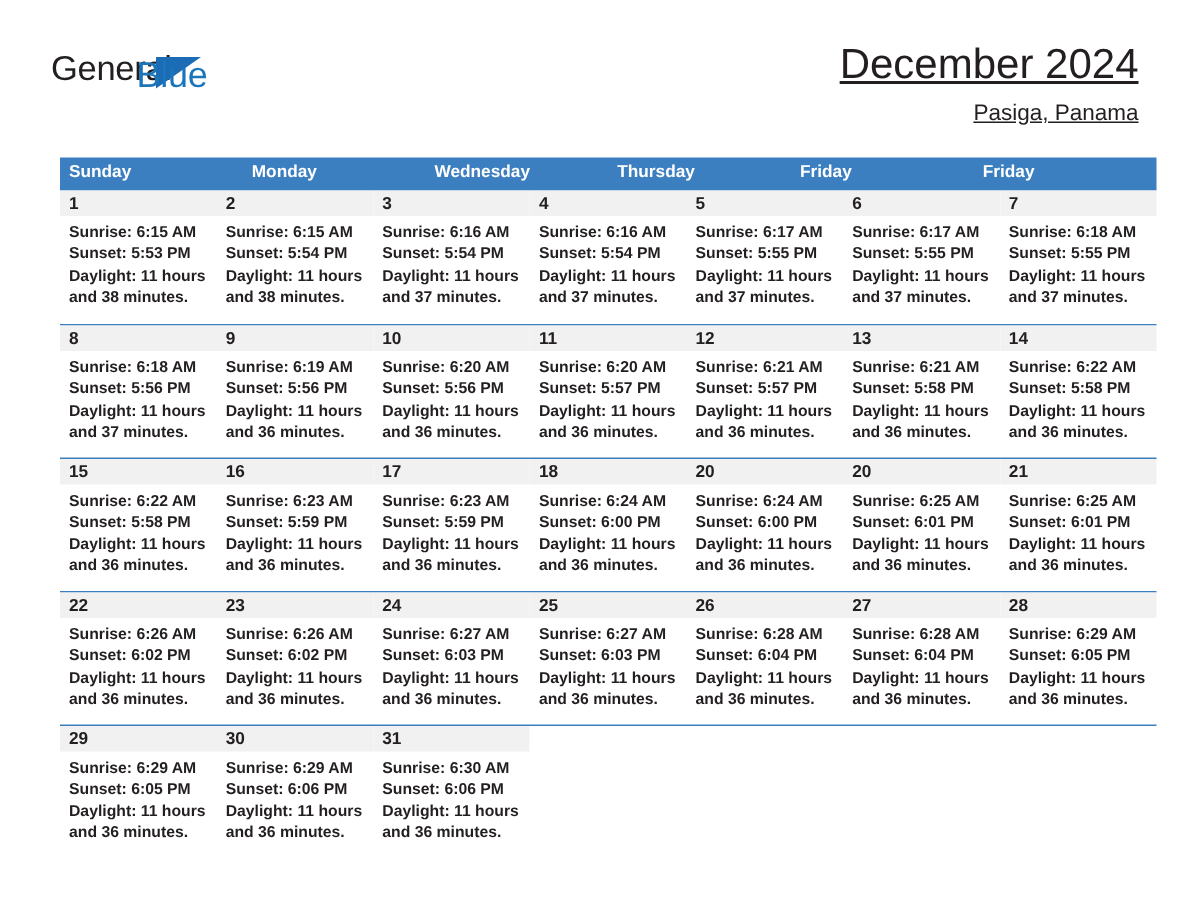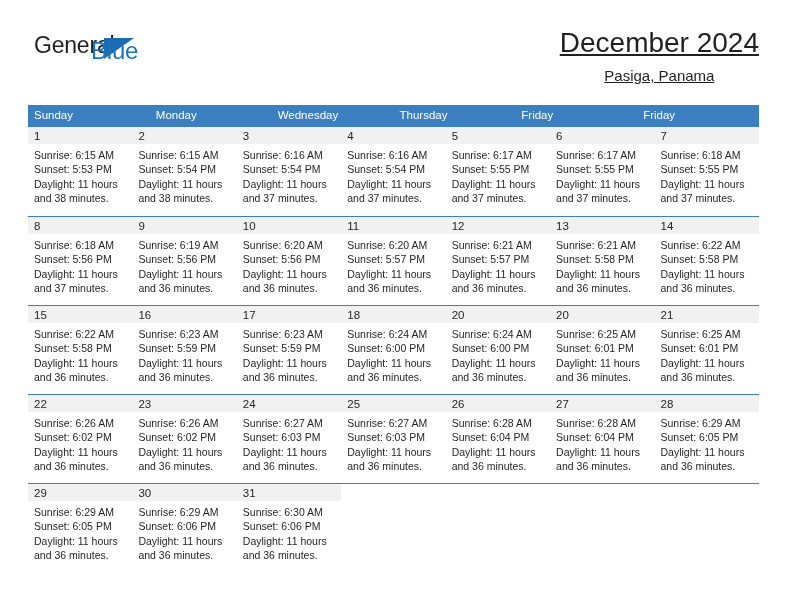--- a/index.html
+++ b/index.html
@@ -78,29 +78,29 @@
     line-height: 34px;
     white-space: nowrap;
   }
   .cal-subtitle {
     margin-top: 7px;
     font-size: 15px;
     font-weight: normal;
     color: #231f20;
     line-height: 18px;
     white-space: nowrap;
-    text-align: center;
   }
 
   
   .calendar {
     position: absolute;
-    left: 28px;
+    left: 40px;
     top: 105px;
     width: 731px;
+    font-weight: bold;
   }
   .weekday-row {
     display: flex;
     background: #3c7fc1;
   }
   .weekday {
     flex: 1 1 0;
     min-width: 0;
     color: #ffffff;
     font-size: 11.5px;

